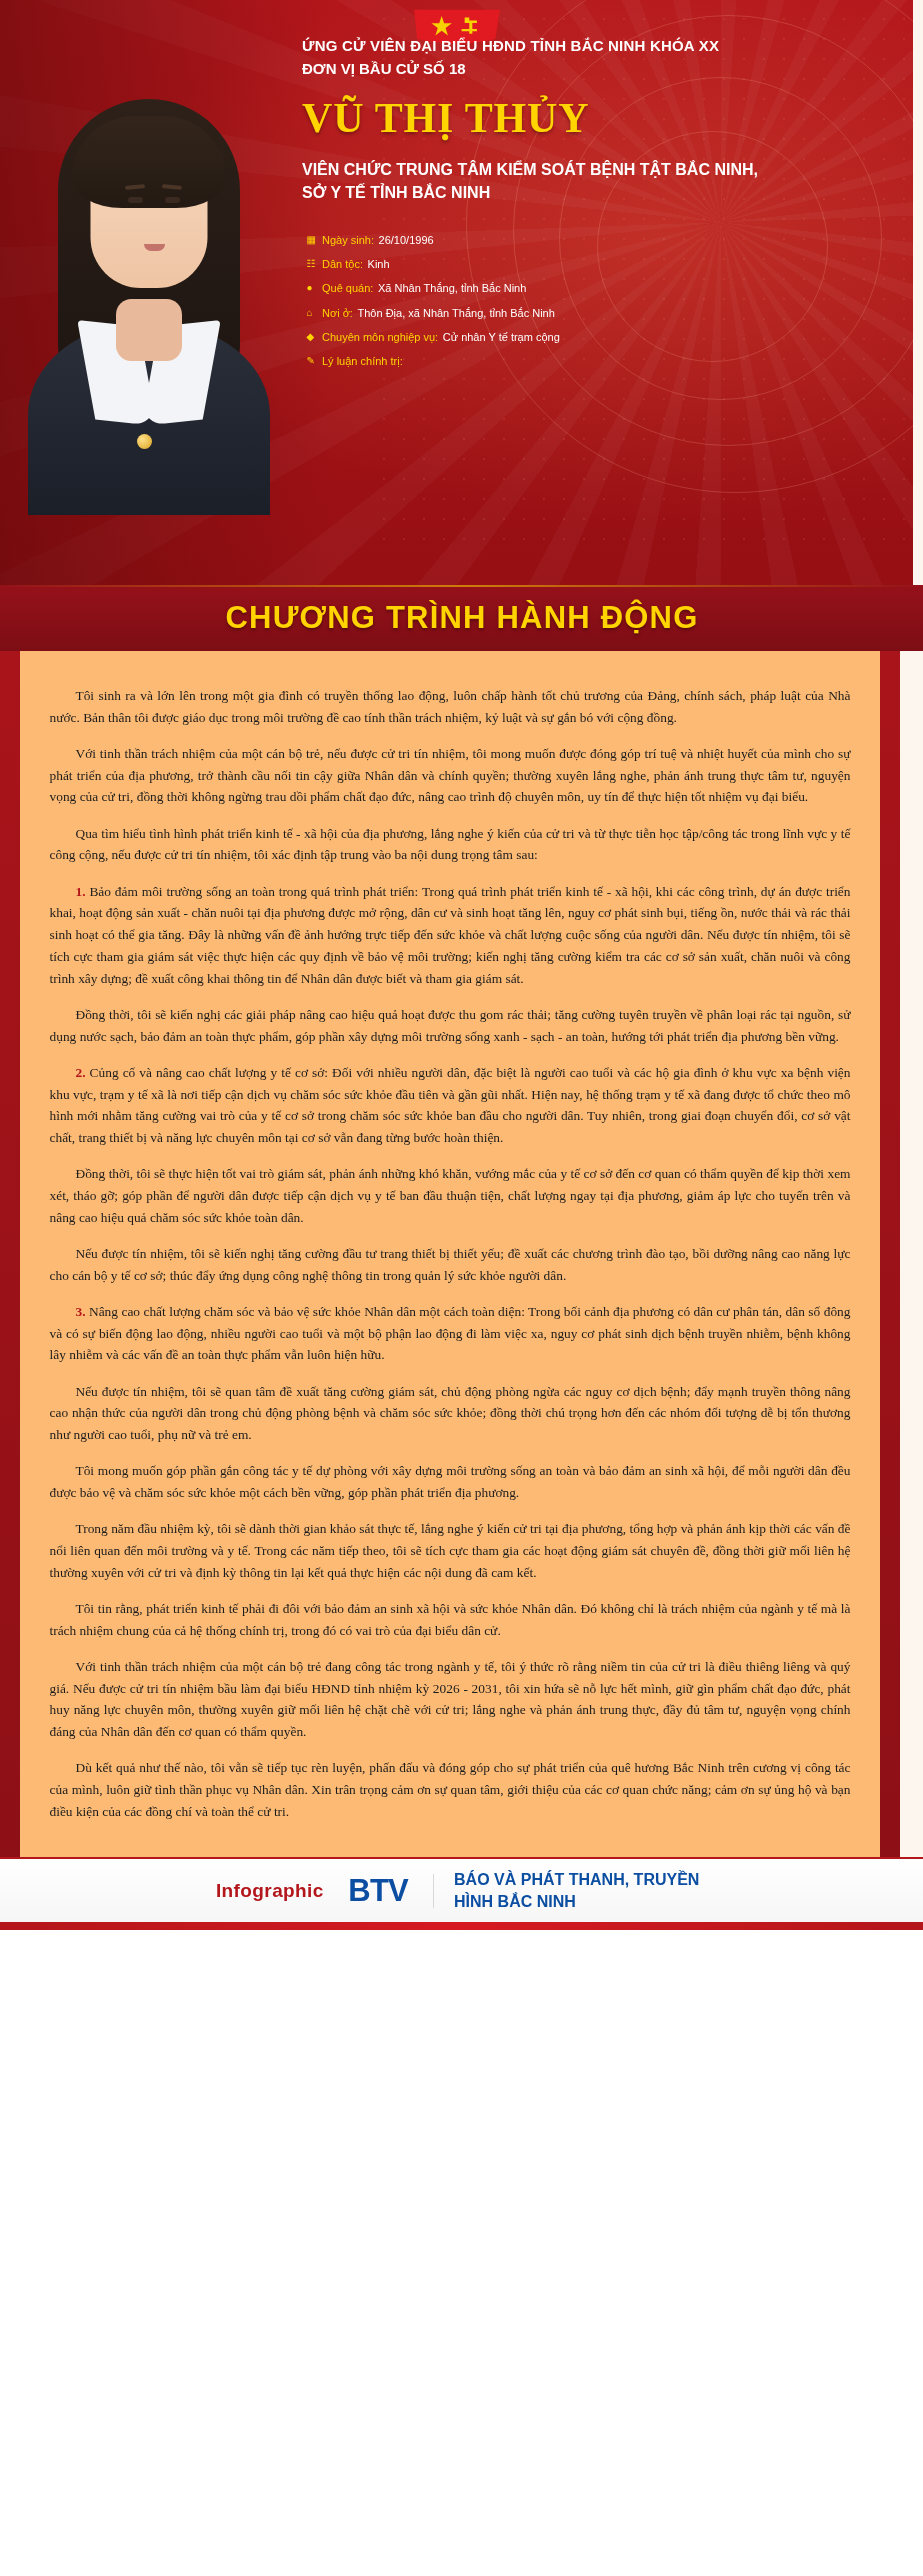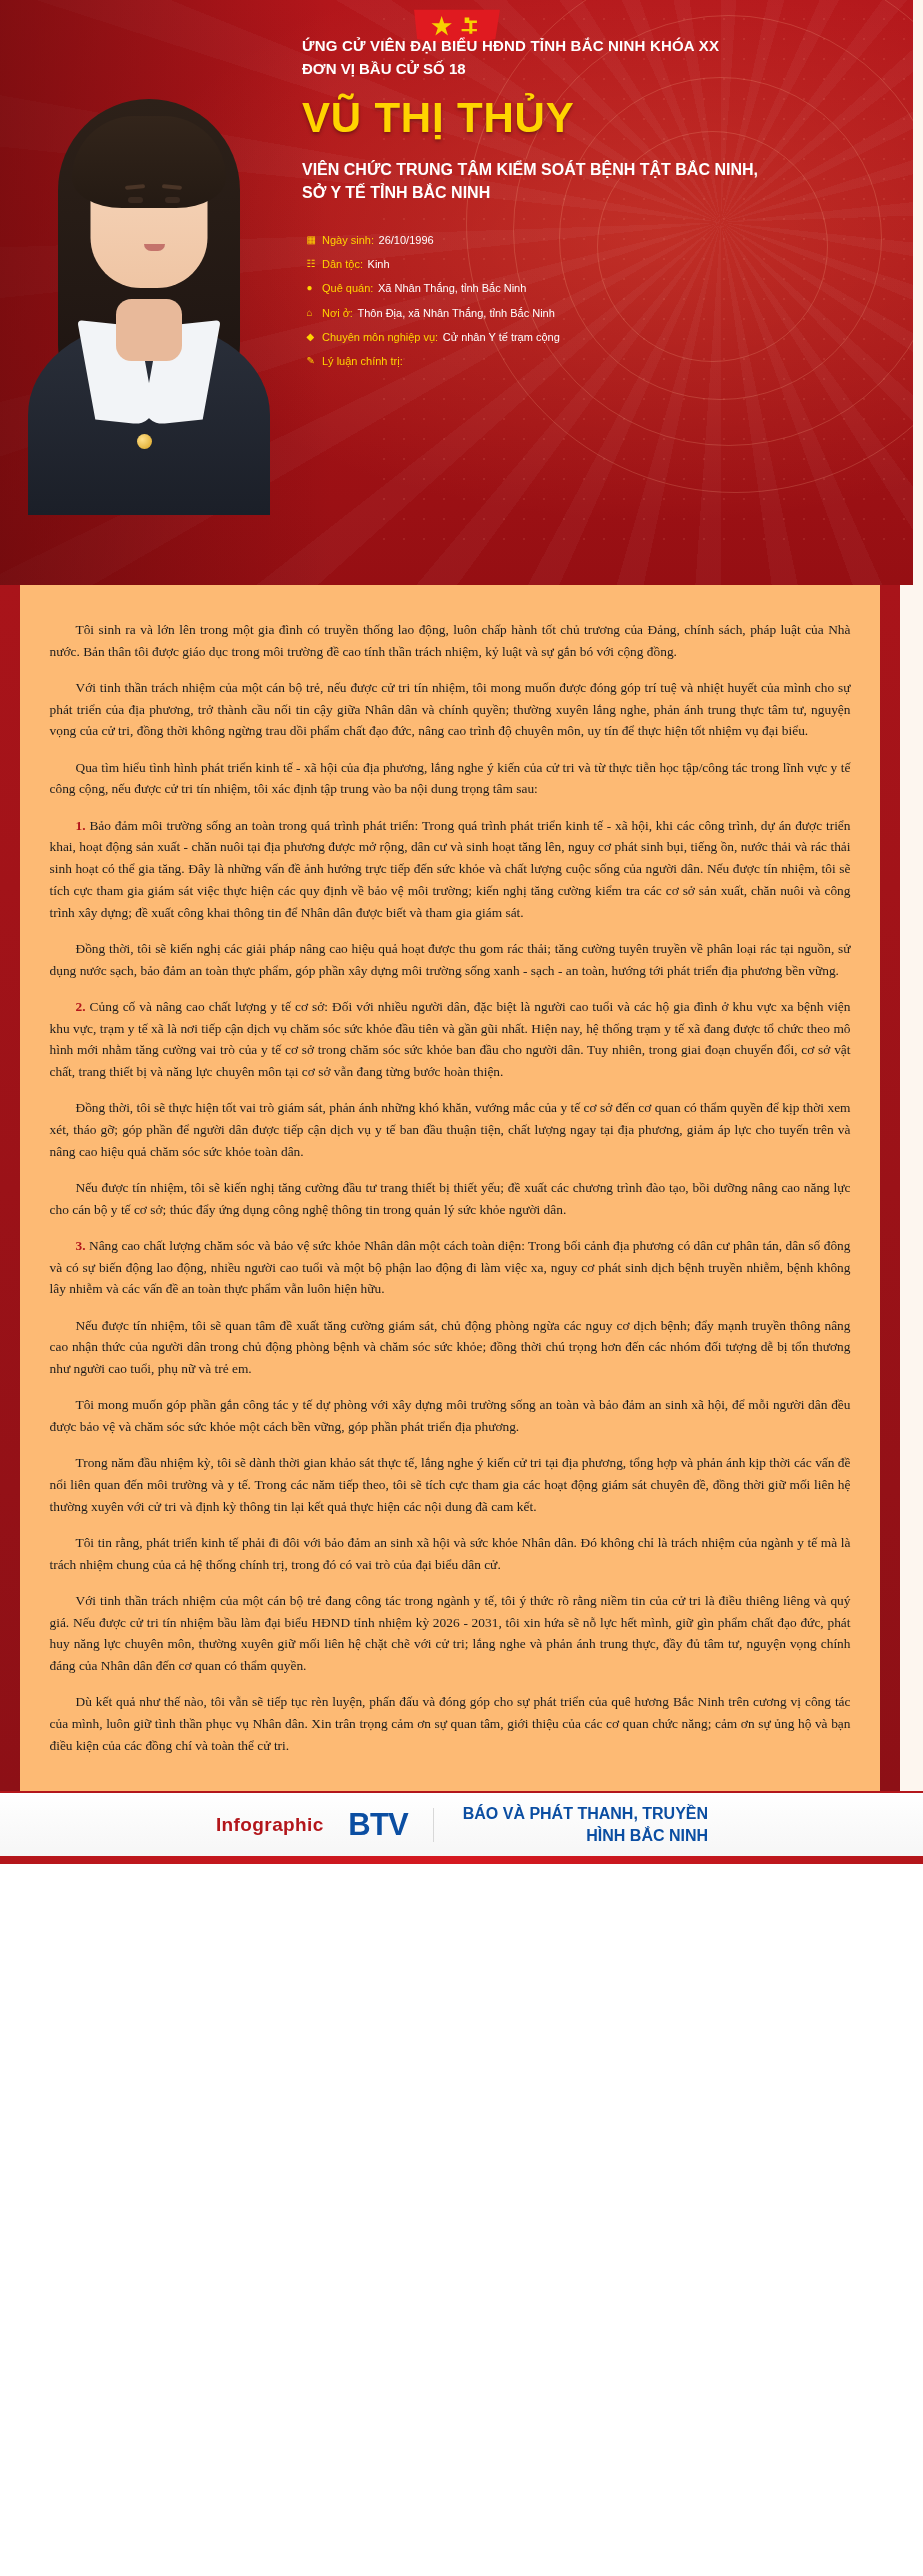--- a/index.html
+++ b/index.html
@@ -158,21 +158,21 @@
     letter-spacing: 0.2px;
     margin-bottom: 6.2px;
   }
   .hero-line2 {
     font-family: "Liberation Sans", sans-serif;
     font-weight: bold;
     font-size: 15px;
     margin-bottom: 17px;
   }
   .hero-name {
-    font-family: Liberation Sans, sans-serif;
+    font-family: Liberation Serif, serif;
     font-weight: bold;
     font-size: 42px;
     color: #ffd400;
     letter-spacing: 0.8px;
     margin: 7.7px 0 15.4px 0;
     text-shadow: 0 1.5px 3.8px rgba(0,0,0,.35);
   }
   .hero-role {
     font-family: "Liberation Sans", sans-serif;
     font-weight: bold;
@@ -277,21 +277,20 @@
   .footer {
     position: relative;
     width: 924px;
     height: 65px;
     background: linear-gradient(180deg, #ffffff 0%, #f6f6f6 100%);
     border-top: 2.3px solid #b3161b;
     display: flex;
     align-items: center;
     justify-content: center;
     gap: 20px;
-    text-align: right;
   }
   .footer .infographic {
     font-family: "Liberation Sans", sans-serif;
     font-weight: bold;
     font-size: 19px;
     color: #b3161b;
     letter-spacing: 0.4px;
   }
   .footer .btv {
     font-family: "Liberation Sans", sans-serif;
@@ -401,20 +400,23 @@
         <div class="fact-row">
           <span class="fact-ico">✎</span>
           <span class="fact-label">Lý luận chính trị:</span>
           <span class="fact-value"></span>
         </div>
 
       </div>
     </div>
   </div>
 
+  <div class="title-band">
+    <h1>CHƯƠNG TRÌNH HÀNH ĐỘNG</h1>
+  </div>
 
   <div class="body-wrap">
     <div class="content">
 
       <p><span>Tôi sinh ra và lớn lên trong một gia đình có truyền thống lao động, luôn chấp hành tốt chủ trương của Đảng, chính sách, pháp luật của Nhà nước. Bản thân tôi được giáo dục trong môi trường đề cao tính thần trách nhiệm, kỷ luật và sự gắn bó với cộng đồng.</span></p>
       <p><span>Với tinh thần trách nhiệm của một cán bộ trẻ, nếu được cử tri tín nhiệm, tôi mong muốn được đóng góp trí tuệ và nhiệt huyết của mình cho sự phát triển của địa phương, trở thành cầu nối tin cậy giữa Nhân dân và chính quyền; thường xuyên lắng nghe, phản ánh trung thực tâm tư, nguyện vọng của cử tri, đồng thời không ngừng trau dồi phẩm chất đạo đức, nâng cao trình độ chuyên môn, uy tín để thực hiện tốt nhiệm vụ đại biểu.</span></p>
       <p><span>Qua tìm hiểu tình hình phát triển kinh tế - xã hội của địa phương, lắng nghe ý kiến của cử tri và từ thực tiễn học tập/công tác trong lĩnh vực y tế công cộng, nếu được cử tri tín nhiệm, tôi xác định tập trung vào ba nội dung trọng tâm sau:</span></p>
 
       <p><span class="num">1.</span><span> Bảo đảm môi trường sống an toàn trong quá trình phát triển: Trong quá trình phát triển kinh tế - xã hội, khi các công trình, dự án được triển khai, hoạt động sản xuất - chăn nuôi tại địa phương được mở rộng, dân cư và sinh hoạt tăng lên, nguy cơ phát sinh bụi, tiếng ồn, nước thải và rác thải sinh hoạt có thể gia tăng. Đây là những vấn đề ảnh hưởng trực tiếp đến sức khỏe và chất lượng cuộc sống của người dân. Nếu được tín nhiệm, tôi sẽ tích cực tham gia giám sát việc thực hiện các quy định về bảo vệ môi trường; kiến nghị tăng cường kiểm tra các cơ sở sản xuất, chăn nuôi và công trình xây dựng; đề xuất công khai thông tin để Nhân dân được biết và tham gia giám sát.</span></p>
 

